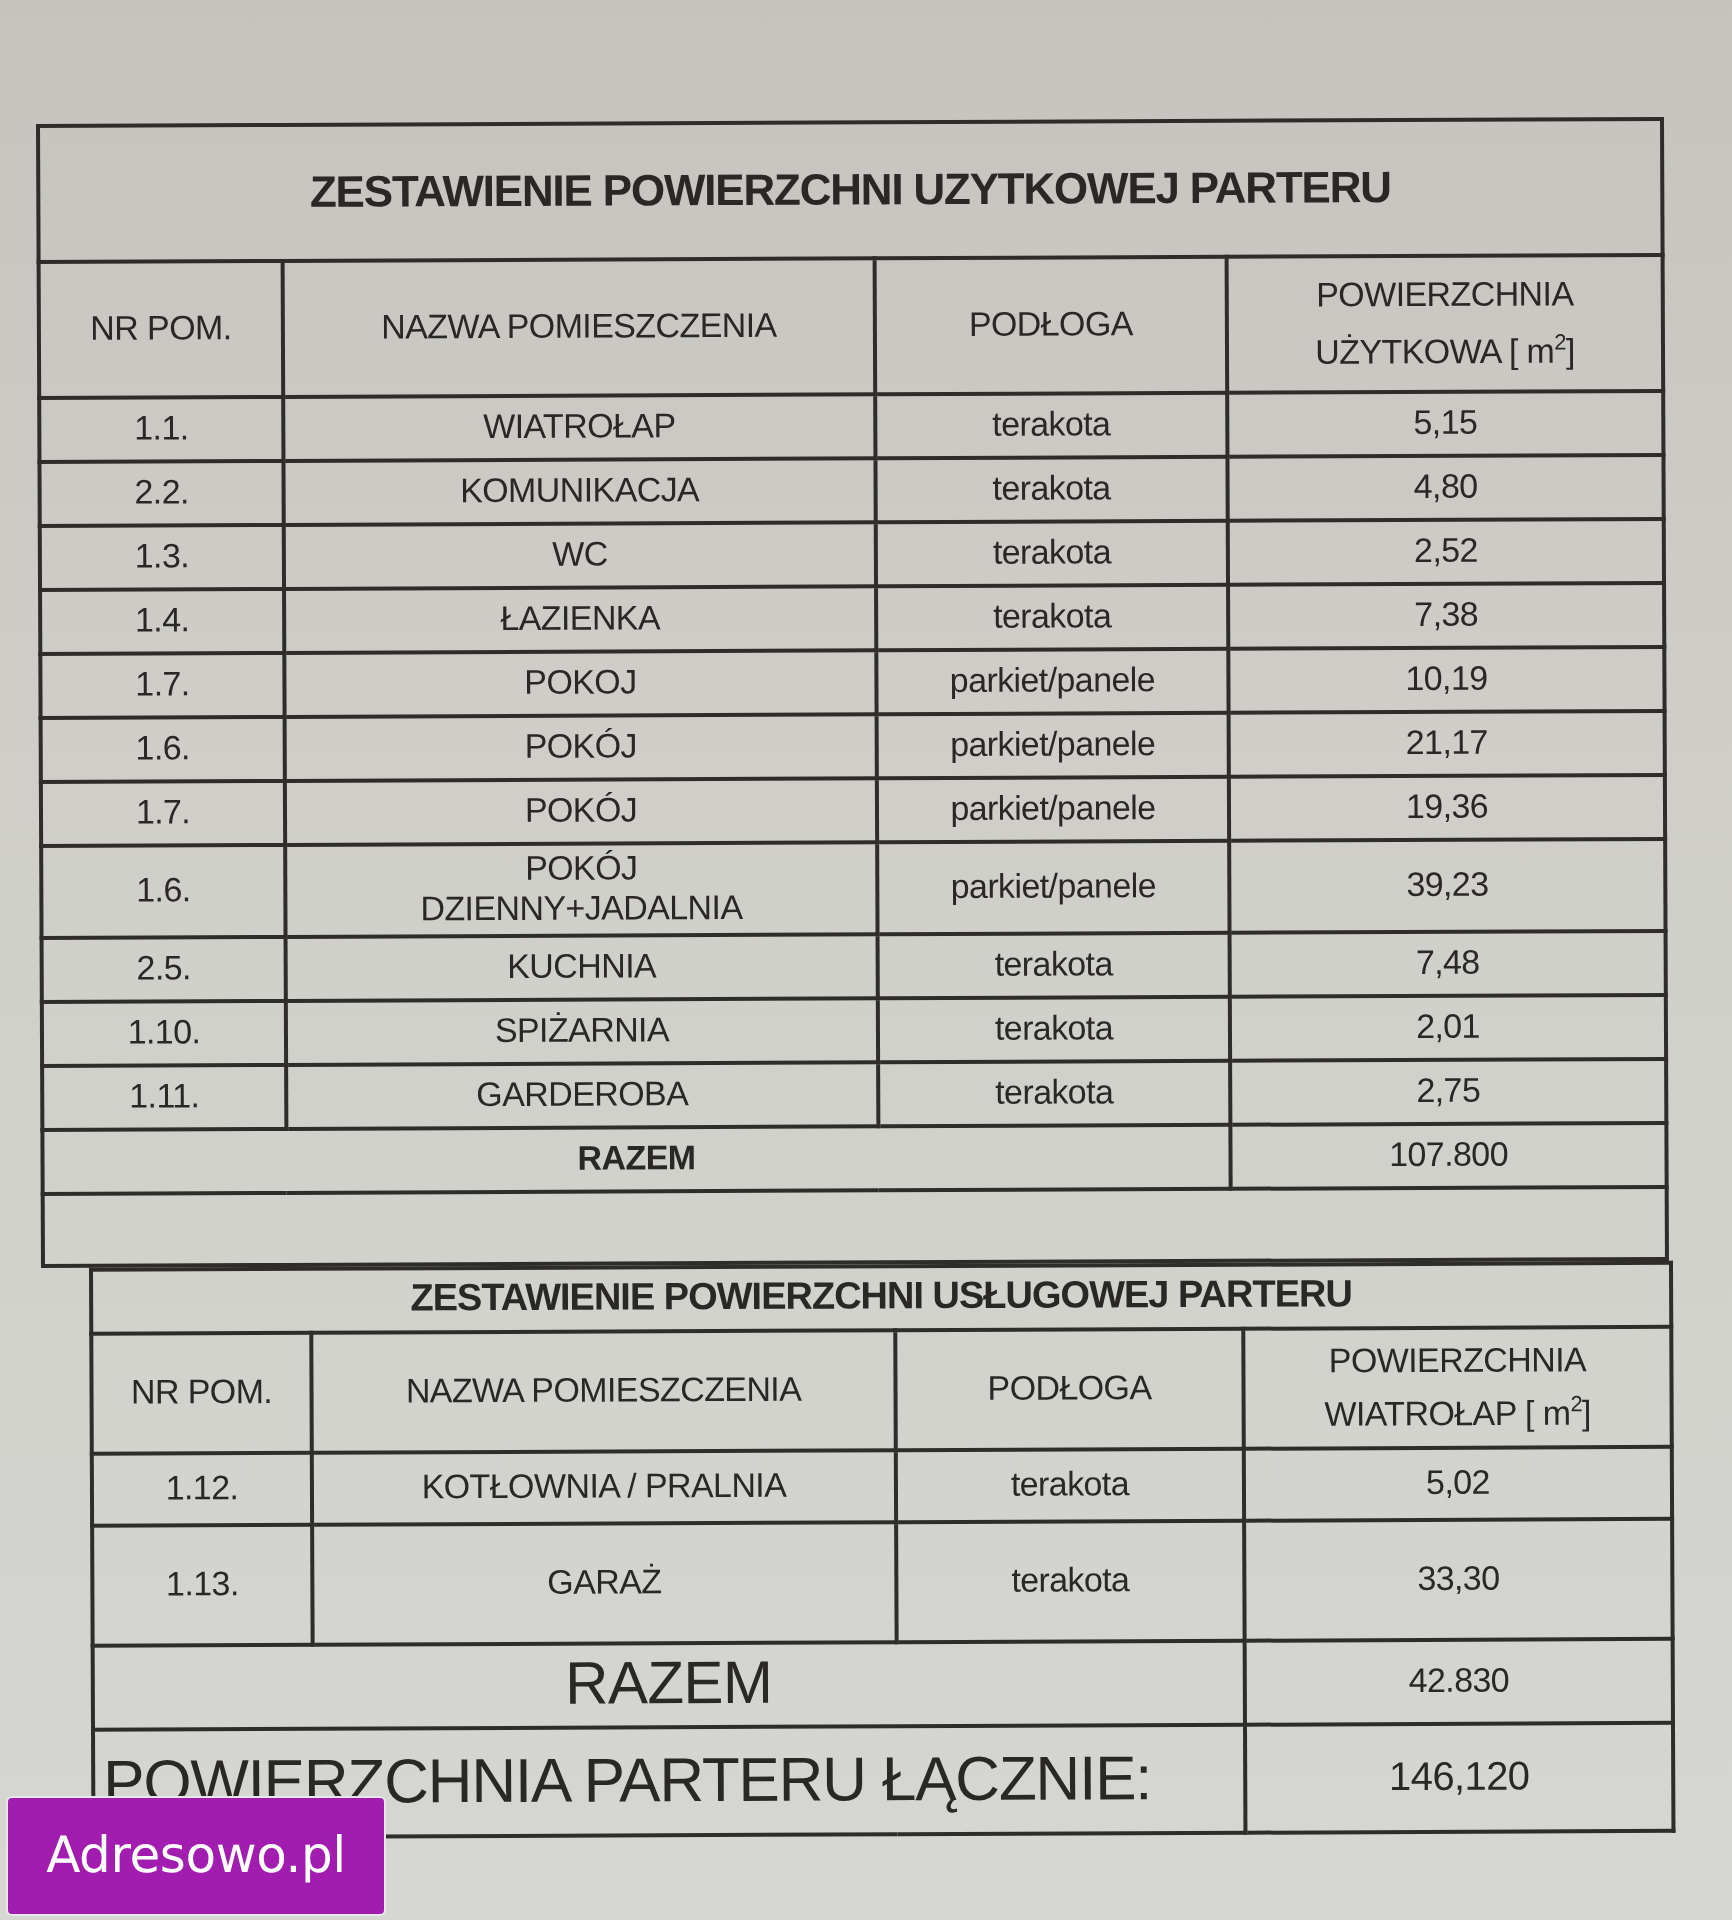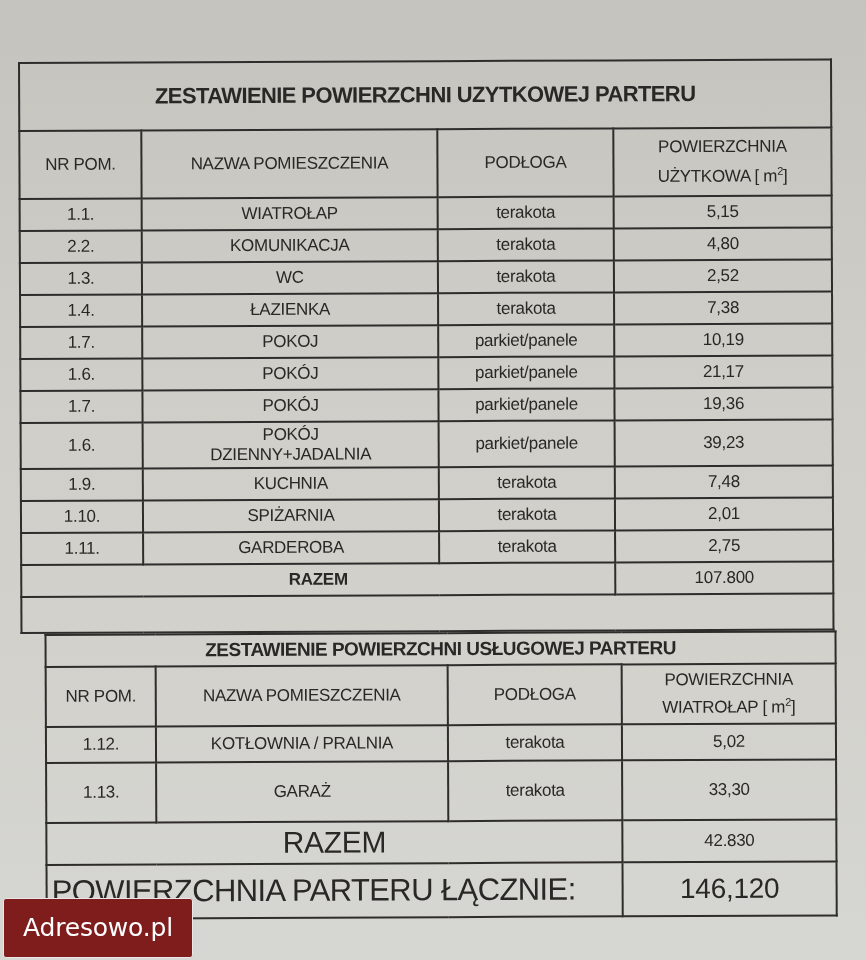--- a/index.html
+++ b/index.html
@@ -56,31 +56,31 @@
 
     .table2 { margin-left: 24px; width: 790px; }
     .title2 { height: 30px; font-weight: bold; font-size: 19px; letter-spacing: -0.5px; }
     .hdr2 td { height: 58px; font-size: 17px; line-height: 22px; }
     .row2 td { height: 34px; }
     .row2.big td { height: 58px; }
     .razem2 td { height: 40px; }
     .razem2 .label { font-size: 30px; }
     .total td { height: 52px; }
     .total .label { font-size: 31px; text-align: left; letter-spacing: -0.6px; padding-left: 4px; }
-    .total .val { font-size: 28px; margin-left: 32px; }
+    .total .val { font-size: 20px; margin-left: 32px; }
 
     sup { font-size: 11px; }
 
     .watermark {
       position: absolute;
       left: 3px;
       top: 898px;
       width: 188px;
       height: 58px;
-      background: #7f1d1d;
+      background: #a21caf;
       border: 1px solid #e8e8e8;
       border-radius: 3px;
       color: #ffffff;
       font-family: "DejaVu Sans", sans-serif;
       font-size: 25px;
       line-height: 58px;
       text-align: center;
       letter-spacing: -0.2px;
     }
   </style>
@@ -155,21 +155,21 @@
     <tr class="row tall">
       <td>1.6.</td>
       <td>
         <span>POKÓJ</span><br>
         <span>DZIENNY+JADALNIA</span>
       </td>
       <td>parkiet/panele</td>
       <td>39,23</td>
     </tr>
     <tr class="row">
-      <td>1.9.</td>
+      <td>2.5.</td>
       <td>KUCHNIA</td>
       <td>terakota</td>
       <td>7,48</td>
     </tr>
     <tr class="row">
       <td>1.10.</td>
       <td>SPIŻARNIA</td>
       <td>terakota</td>
       <td>2,01</td>
     </tr>

